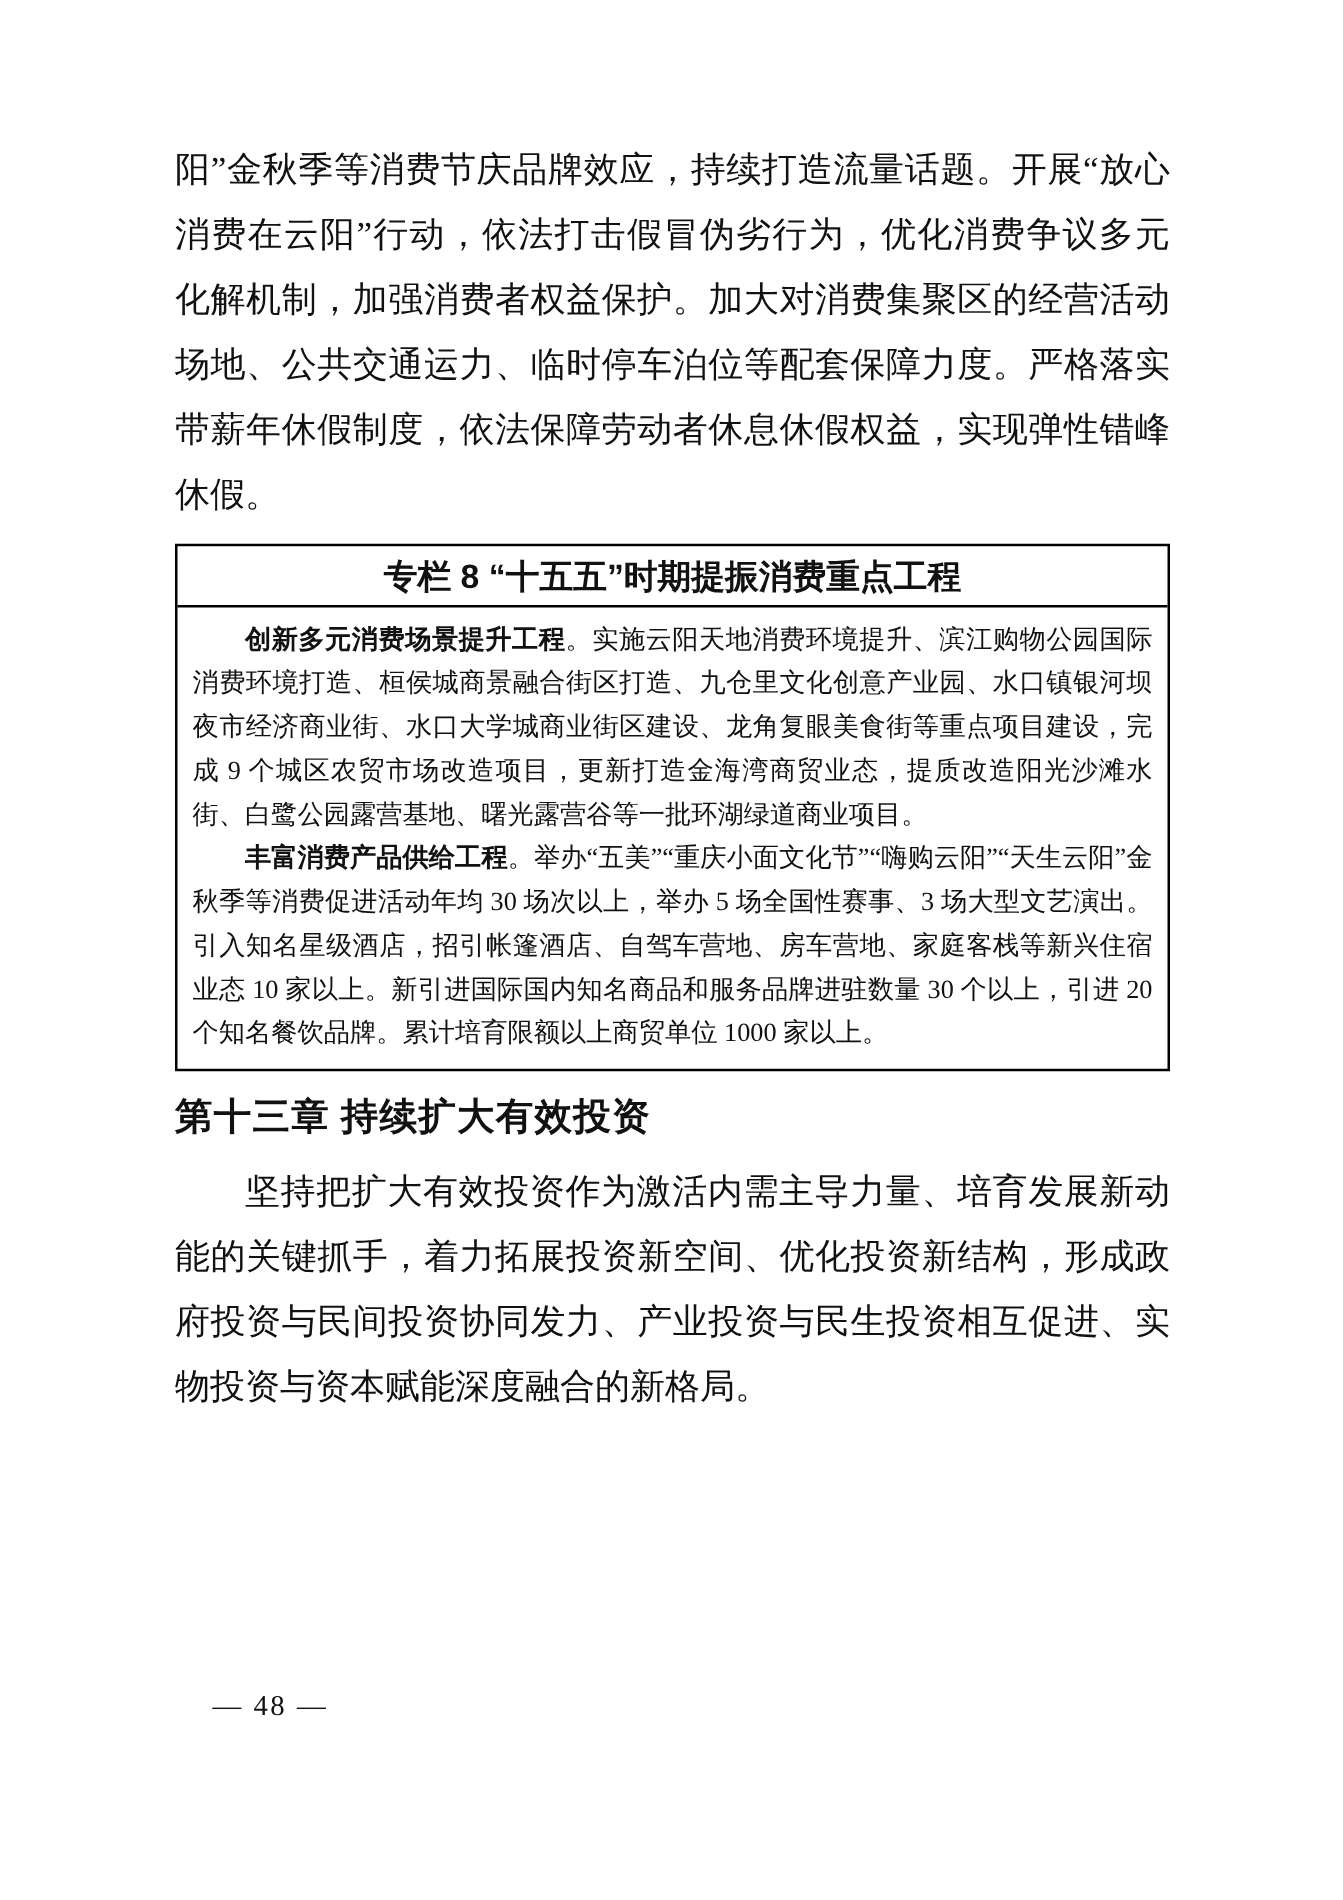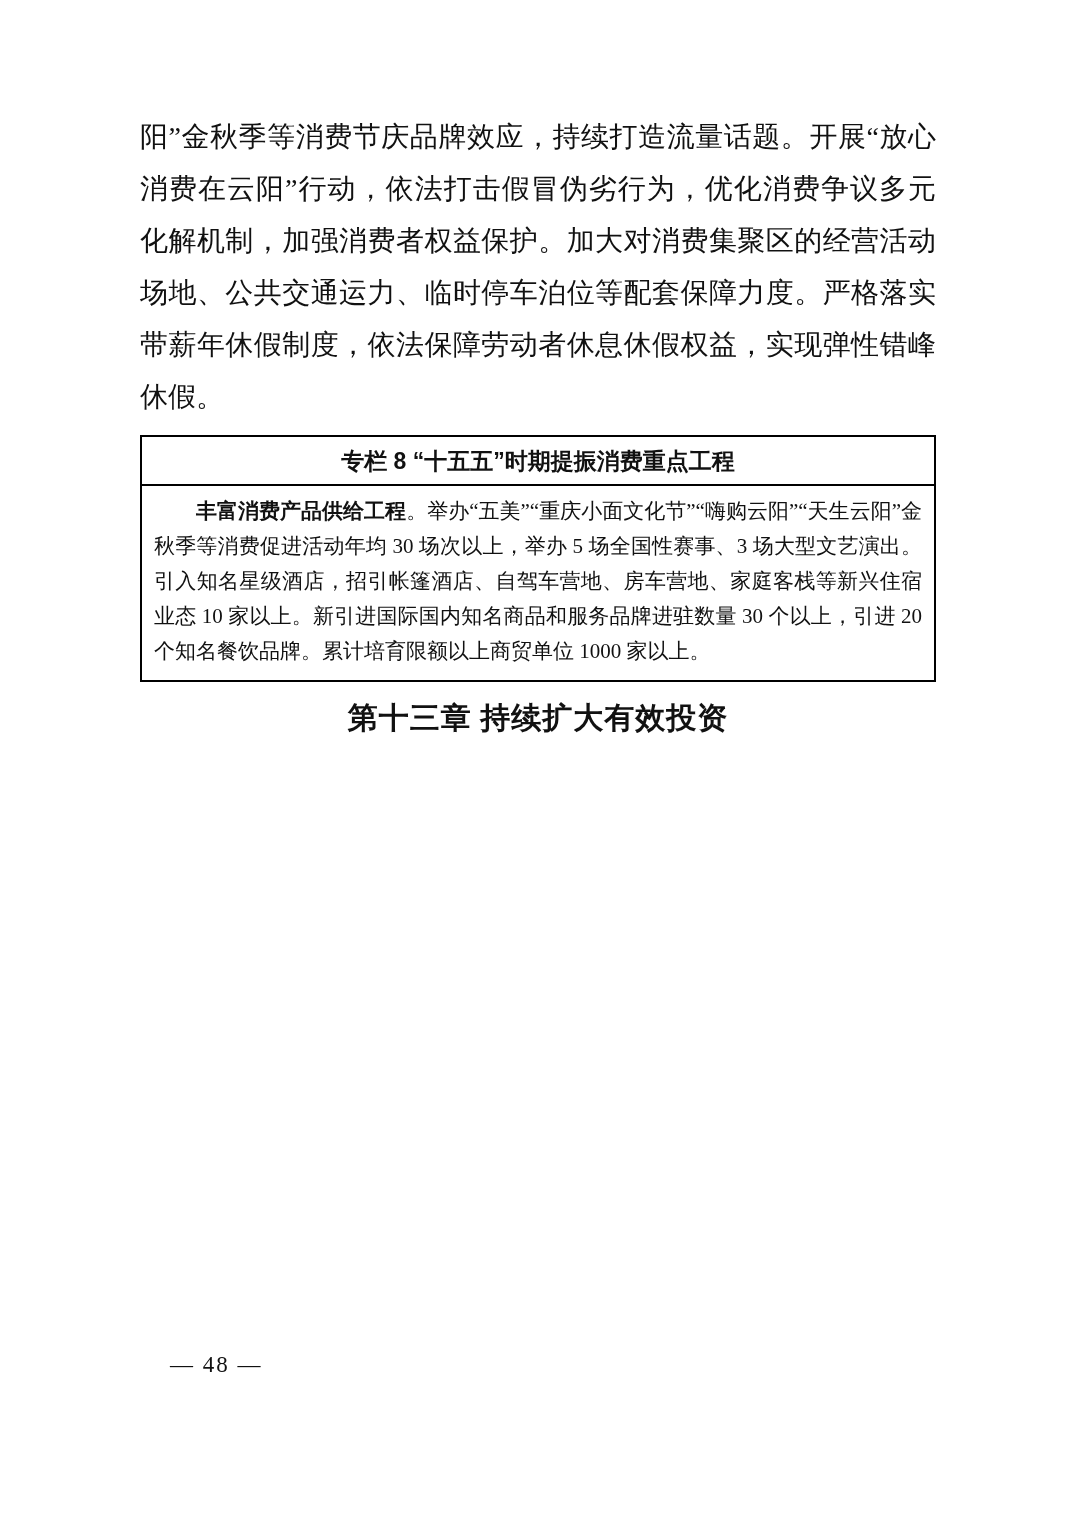--- a/index.html
+++ b/index.html
@@ -26,42 +26,42 @@
   }
   .para.indent { text-indent: 2em; }
 
   .feature-box {
     border: 2px solid #000000;
     margin-top: 12px;
   }
   .box-title {
     font-family: "Liberation Sans", sans-serif;
     font-weight: 700;
-    font-size: 23px;
+    font-size: 27px;
     line-height: 34px;
     text-align: center;
     padding: 7px 4px 6px;
     border-bottom: 2px solid #000000;
   }
   .box-body {
     padding: 8px 12px 11px;
   }
   .box-body p {
     font-size: 21px;
     line-height: 35px;
     text-align: justify;
     text-indent: 2em;
     margin: 0;
   }
   .box-body .lead { font-weight: 700; }
 
   .chapter-heading {
     font-size: 30px;
     font-weight: 700;
-    text-align: center;
+    text-align: left;
     letter-spacing: 1px;
     margin: 16px 0 0 0;
   }
   .chapter-para { margin-top: 14px; }
 
   .page-number {
     position: absolute;
     left: 170px;
     top: 1352px;
     font-size: 23px;
@@ -71,22 +71,24 @@
 </head>
 <body>
 
 <div class="page">
 
   <p class="para">阳”金秋季等消费节庆品牌效应，持续打造流量话题。开展“放心消费在云阳”行动，依法打击假冒伪劣行为，优化消费争议多元化解机制，加强消费者权益保护。加大对消费集聚区的经营活动场地、公共交通运力、临时停车泊位等配套保障力度。严格落实带薪年休假制度，依法保障劳动者休息休假权益，实现弹性错峰休假。</p>
 
   <div class="feature-box">
     <div class="box-title">专栏 8  “十五五”时期提振消费重点工程</div>
     <div class="box-body">
+      <p><span class="lead">创新多元消费场景提升工程</span><span>。实施云阳天地消费环境提升、滨江购物公园国际消费环境打造、桓侯城商景融合街区打造、九仓里文化创意产业园、水口镇银河坝夜市经济商业街、水口大学城商业街区建设、龙角复眼美食街等重点项目建设，完成 9 个城区农贸市场改造项目，更新打造金海湾商贸业态，提质改造阳光沙滩水街、白鹭公园露营基地、曙光露营谷等一批环湖绿道商业项目。</span></p>
       <p><span class="lead">丰富消费产品供给工程</span><span>。举办“五美”“重庆小面文化节”“嗨购云阳”“天生云阳”金秋季等消费促进活动年均 30 场次以上，举办 5 场全国性赛事、3 场大型文艺演出。引入知名星级酒店，招引帐篷酒店、自驾车营地、房车营地、家庭客栈等新兴住宿业态 10 家以上。新引进国际国内知名商品和服务品牌进驻数量 30 个以上，引进 20 个知名餐饮品牌。累计培育限额以上商贸单位 1000 家以上。</span></p>
     </div>
   </div>
 
   <h2 class="chapter-heading">第十三章 持续扩大有效投资</h2>
 
+  <p class="para indent chapter-para">坚持把扩大有效投资作为激活内需主导力量、培育发展新动能的关键抓手，着力拓展投资新空间、优化投资新结构，形成政府投资与民间投资协同发力、产业投资与民生投资相互促进、实物投资与资本赋能深度融合的新格局。</p>
 
   <div class="page-number">— 48 —</div>
 
 </div>
 
 </body></html>

